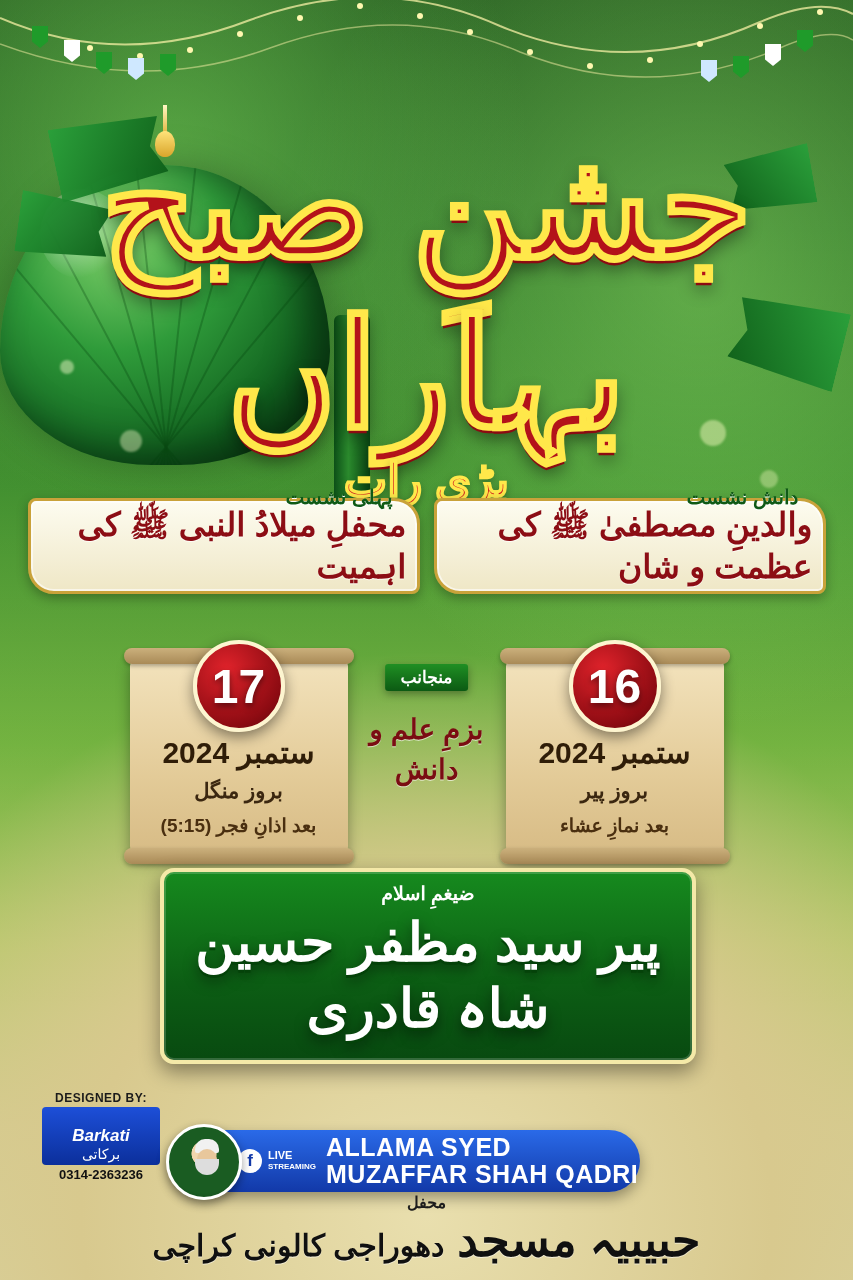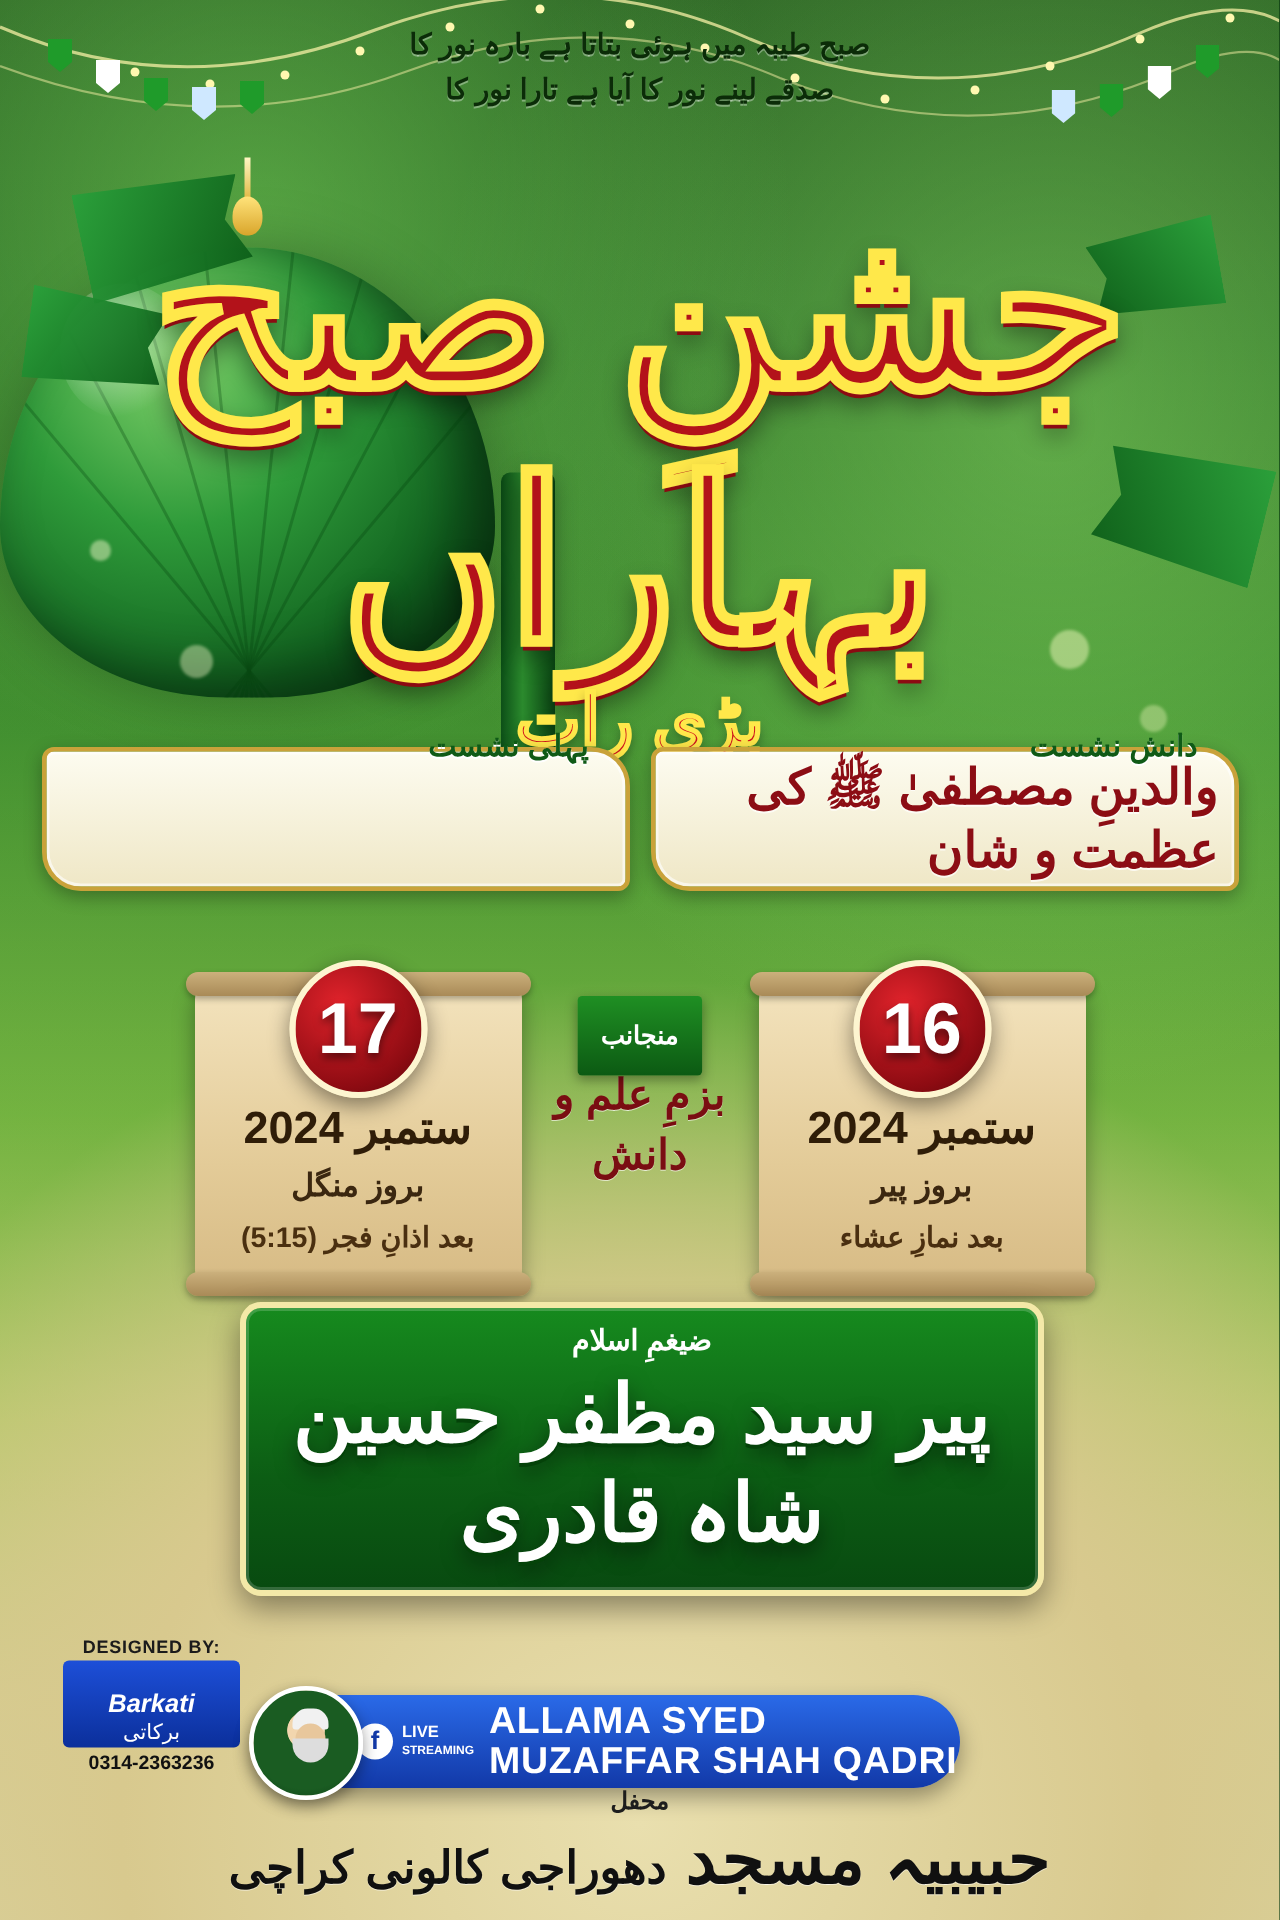--- a/index.html
+++ b/index.html
@@ -162,21 +162,21 @@
     display: flex; align-items: center; justify-content: center;
     color: #fff; font-size: 48px; font-weight: bold;
     text-shadow: 0 3px 6px rgba(0,0,0,0.5);
   }
   .center-mid {
     position: relative; width: 150px; height: 210px; margin-top: 36px;
     direction: rtl; text-align: center;
   }
   .mid-ribbon {
     position: absolute; top: 0; left: 50%; transform: translateX(-50%);
-    padding: 16px 16px; background: linear-gradient(#1f8f23,#0c5a13);
+    padding: 3px 16px; background: linear-gradient(#1f8f23,#0c5a13);
     color: #fff; font-size: 17px; font-weight: bold; border-radius: 3px;
     box-shadow: 0 3px 8px rgba(0,0,0,0.35);
   }
   .mid-text {
     margin-top: 46px; font-size: 28px; font-weight: bold; color: #7a0d12;
     line-height: 40px; text-shadow: 0 1px 0 rgba(255,255,255,0.6);
   }
 
   
   .speaker-panel {
@@ -306,33 +306,30 @@
   <div class="flag" style="right:40px; top:30px; background:#1f9b2a;"></div>
   <div class="flag" style="right:72px; top:44px; background:#ffffff;"></div>
   <div class="flag" style="right:104px; top:56px; background:#1f9b2a;"></div>
   <div class="flag" style="right:136px; top:60px; background:#cfe8ff;"></div>
 
   <div class="bokeh" style="left:700px; top:420px; width:26px; height:26px; background:rgba(255,255,200,.45);"></div>
   <div class="bokeh" style="left:760px; top:470px; width:18px; height:18px; background:rgba(255,255,200,.35);"></div>
   <div class="bokeh" style="left:120px; top:430px; width:22px; height:22px; background:rgba(255,255,210,.4);"></div>
   <div class="bokeh" style="left:60px; top:360px; width:14px; height:14px; background:rgba(255,255,210,.45);"></div>
 
-  <div class="couplet">
-    <div>صبح طیبہ میں ہوئی بتاتا ہے بارہ نور کا</div>
-    <div>صدقے لینے نور کا آیا ہے تارا نور کا</div>
-  </div>
 
   <div class="title-block">
     <div class="title-main">جشنِ صبح بہاراں</div>
     <div class="title-sub">بڑی رات</div>
   </div>
 
   <div class="sessions">
     <div class="session">
       <span class="session-label">پہلی نشست</span>
+      <span class="session-text">محفلِ میلادُ النبی ﷺ کی اہمیت</span>
     </div>
     <div class="session">
       <span class="session-label">دانش نشست</span>
       <span class="session-text">والدینِ مصطفیٰ ﷺ کی عظمت و شان</span>
     </div>
   </div>
 
   <div class="dates">
 
     <div class="scroll">

